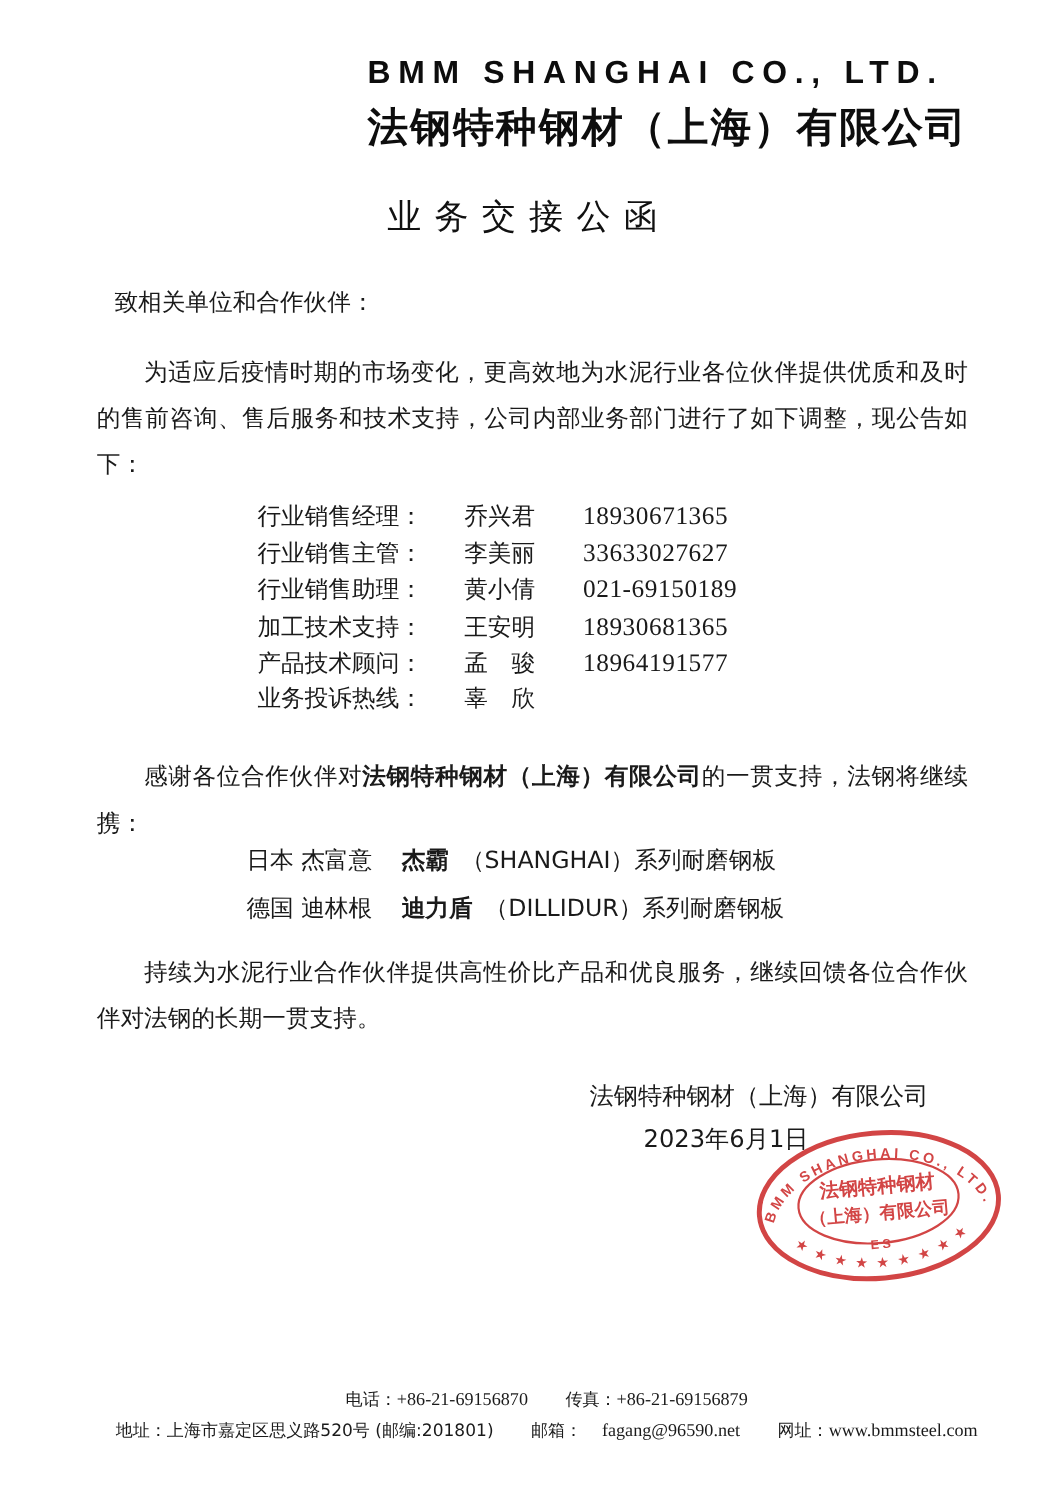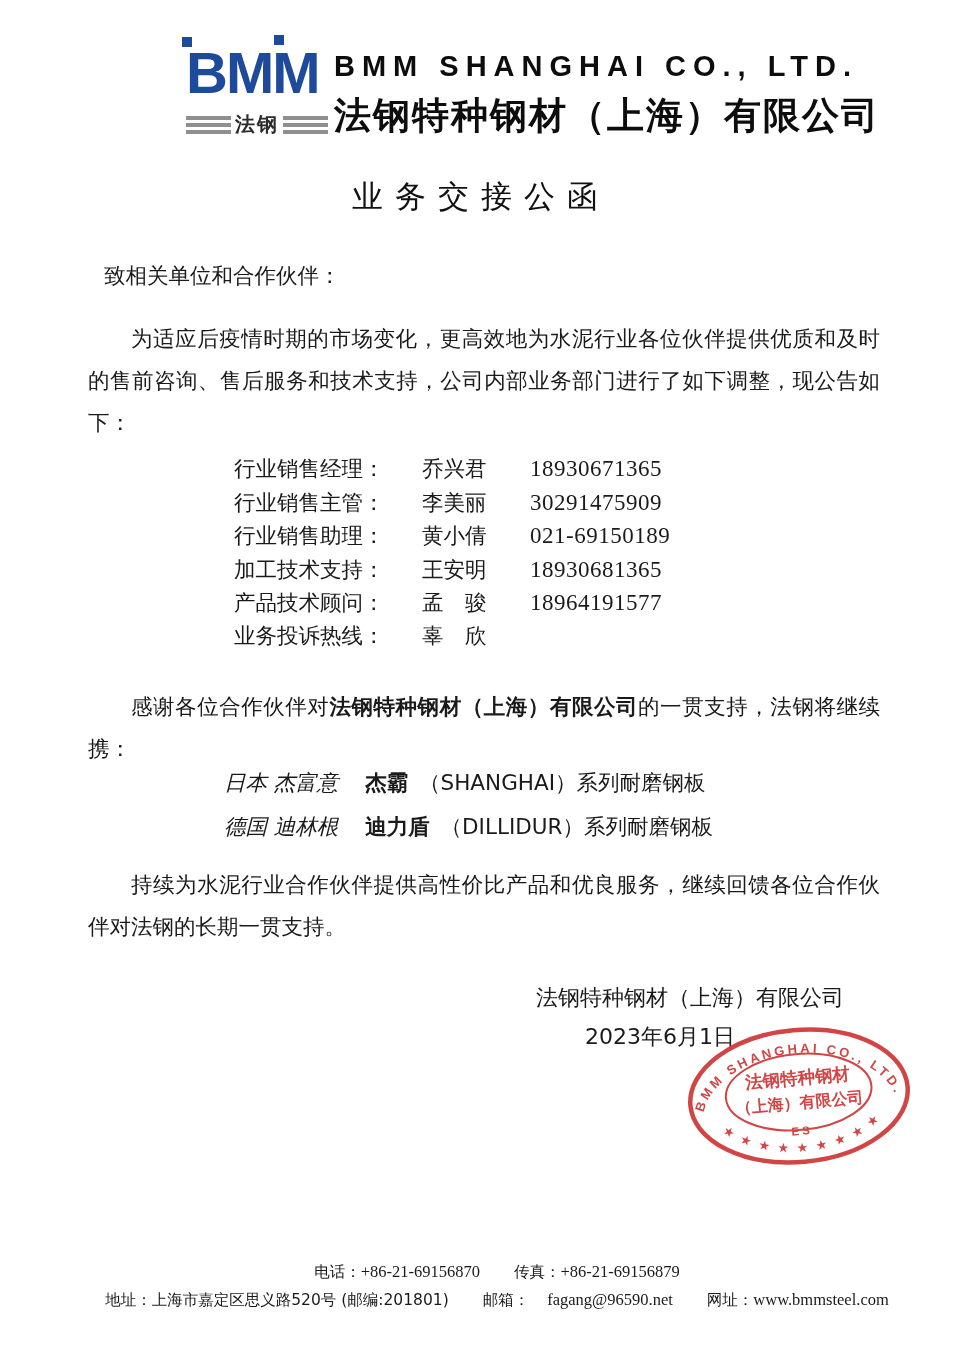--- a/index.html
+++ b/index.html
@@ -33,59 +33,41 @@
   .p2{top:686px;}
   .p3{top:864px;}
   .bold-inline{font-weight:bold;}
   .contact-list{position:absolute;left:106px;top:447px;}
   .contact-row{display:flex;align-items:baseline;height:33.5px;margin-left:40px;}
   .c-role{width:188px;}
   .c-name{width:108px;}
   .c-phone{font-family:"Liberation Serif",serif;font-size:23px;letter-spacing:0.5px;}
   .product-list{position:absolute;left:136px;top:762px;}
   .product-row{height:44px;white-space:nowrap;}
-  .p-origin{margin-right:20px;font-style:italic;}
+  .p-origin{margin-right:20px;}
   .p-brand{font-weight:bold;margin-right:4px;}
   
   .signoff{position:absolute;left:460px;top:980px;width:460px;text-align:center;
     font-size:22px;line-height:1.6;}
   .signoff-date{margin-top:4px;margin-right:60px;font-size:22px;}
   
   .seal{position:absolute;left:684px;top:1022px;width:230px;height:148px;
     transform:rotate(-5deg);opacity:0.92;}
   
   .footer{position:absolute;left:0;top:1258px;width:962px;text-align:center;
     font-size:15.5px;line-height:28px;color:#1a1a1a;margin-left:16px;}
   .footer .num{font-family:"Liberation Serif",serif;font-size:16.5px;}
   .fgap{display:inline-block;width:34px;}
   .fgap-s{display:inline-block;width:18px;}
 </style>
 </head>
 <body>
 
 <div id="page">
 
-  <div class="logo">
-    <div class="logo-bmm">BMM</div>
-    <div class="logo-dot dot1"></div>
-    <div class="logo-dot dot2"></div>
-    <div class="logo-strip-row">
-      <div class="stripes">
-          <span></span>
-          <span></span>
-          <span></span>
-        </div>
-      <div class="logo-sub">法钢</div>
-      <div class="stripes">
-          <span></span>
-          <span></span>
-          <span></span>
-        </div>
-    </div>
-  </div>
   <div class="brand">
     <div class="brand-en">BMM SHANGHAI CO., LTD.</div>
     <div class="brand-cn">法钢特种钢材（上海）有限公司</div>
   </div>
 
   <div class="doc-title">业务交接公函</div>
 
   <div class="content">
     <div class="salutation">致相关单位和合作伙伴：</div>
 
@@ -93,21 +75,21 @@
 
     <div class="contact-list">
       <div class="contact-row">
         <span class="c-role">行业销售经理：</span>
         <span class="c-name">乔兴君</span>
         <span class="c-phone">18930671365</span>
       </div>
       <div class="contact-row">
         <span class="c-role">行业销售主管：</span>
         <span class="c-name">李美丽</span>
-        <span class="c-phone">30291475909</span>
+        <span class="c-phone">33633027627</span>
       </div>
       <div class="contact-row">
         <span class="c-role">行业销售助理：</span>
         <span class="c-name">黄小倩</span>
         <span class="c-phone">021-69150189</span>
       </div>
       <div class="contact-row">
         <span class="c-role">加工技术支持：</span>
         <span class="c-name">王安明</span>
         <span class="c-phone">18930681365</span>

